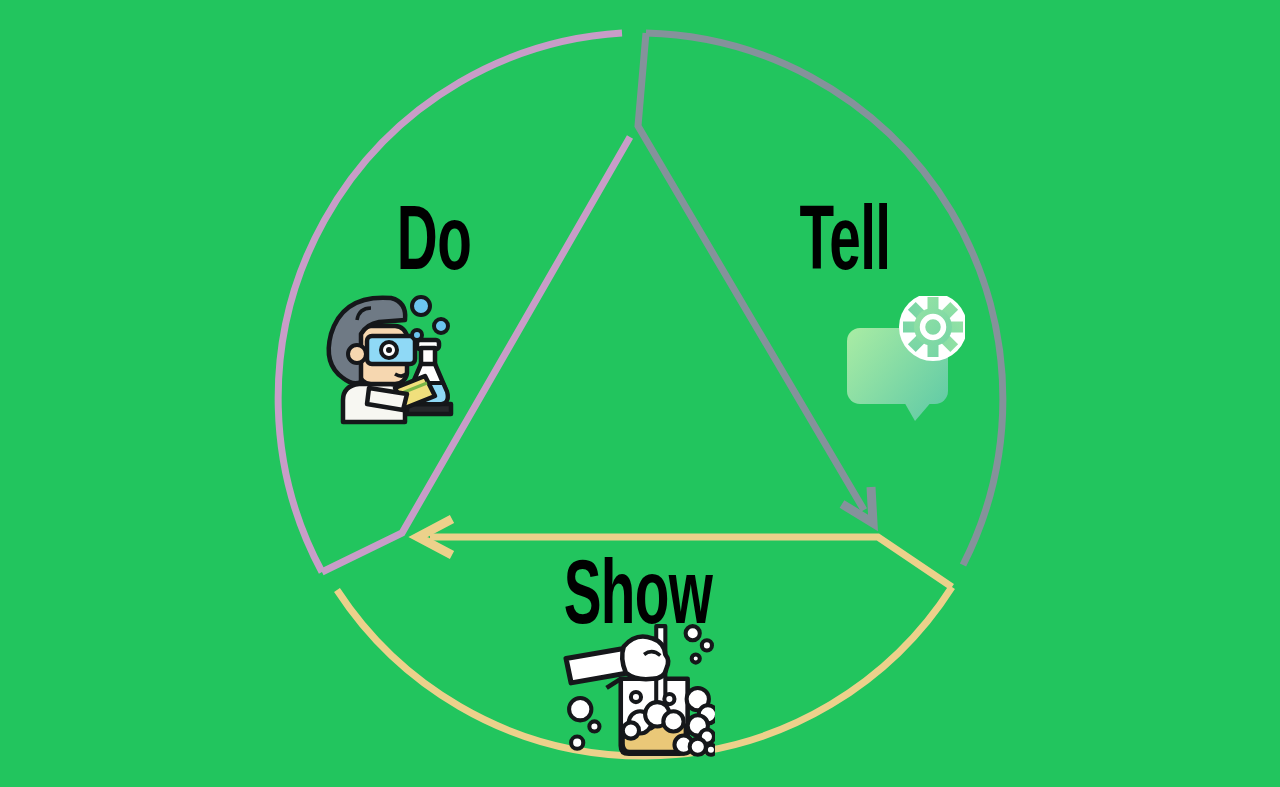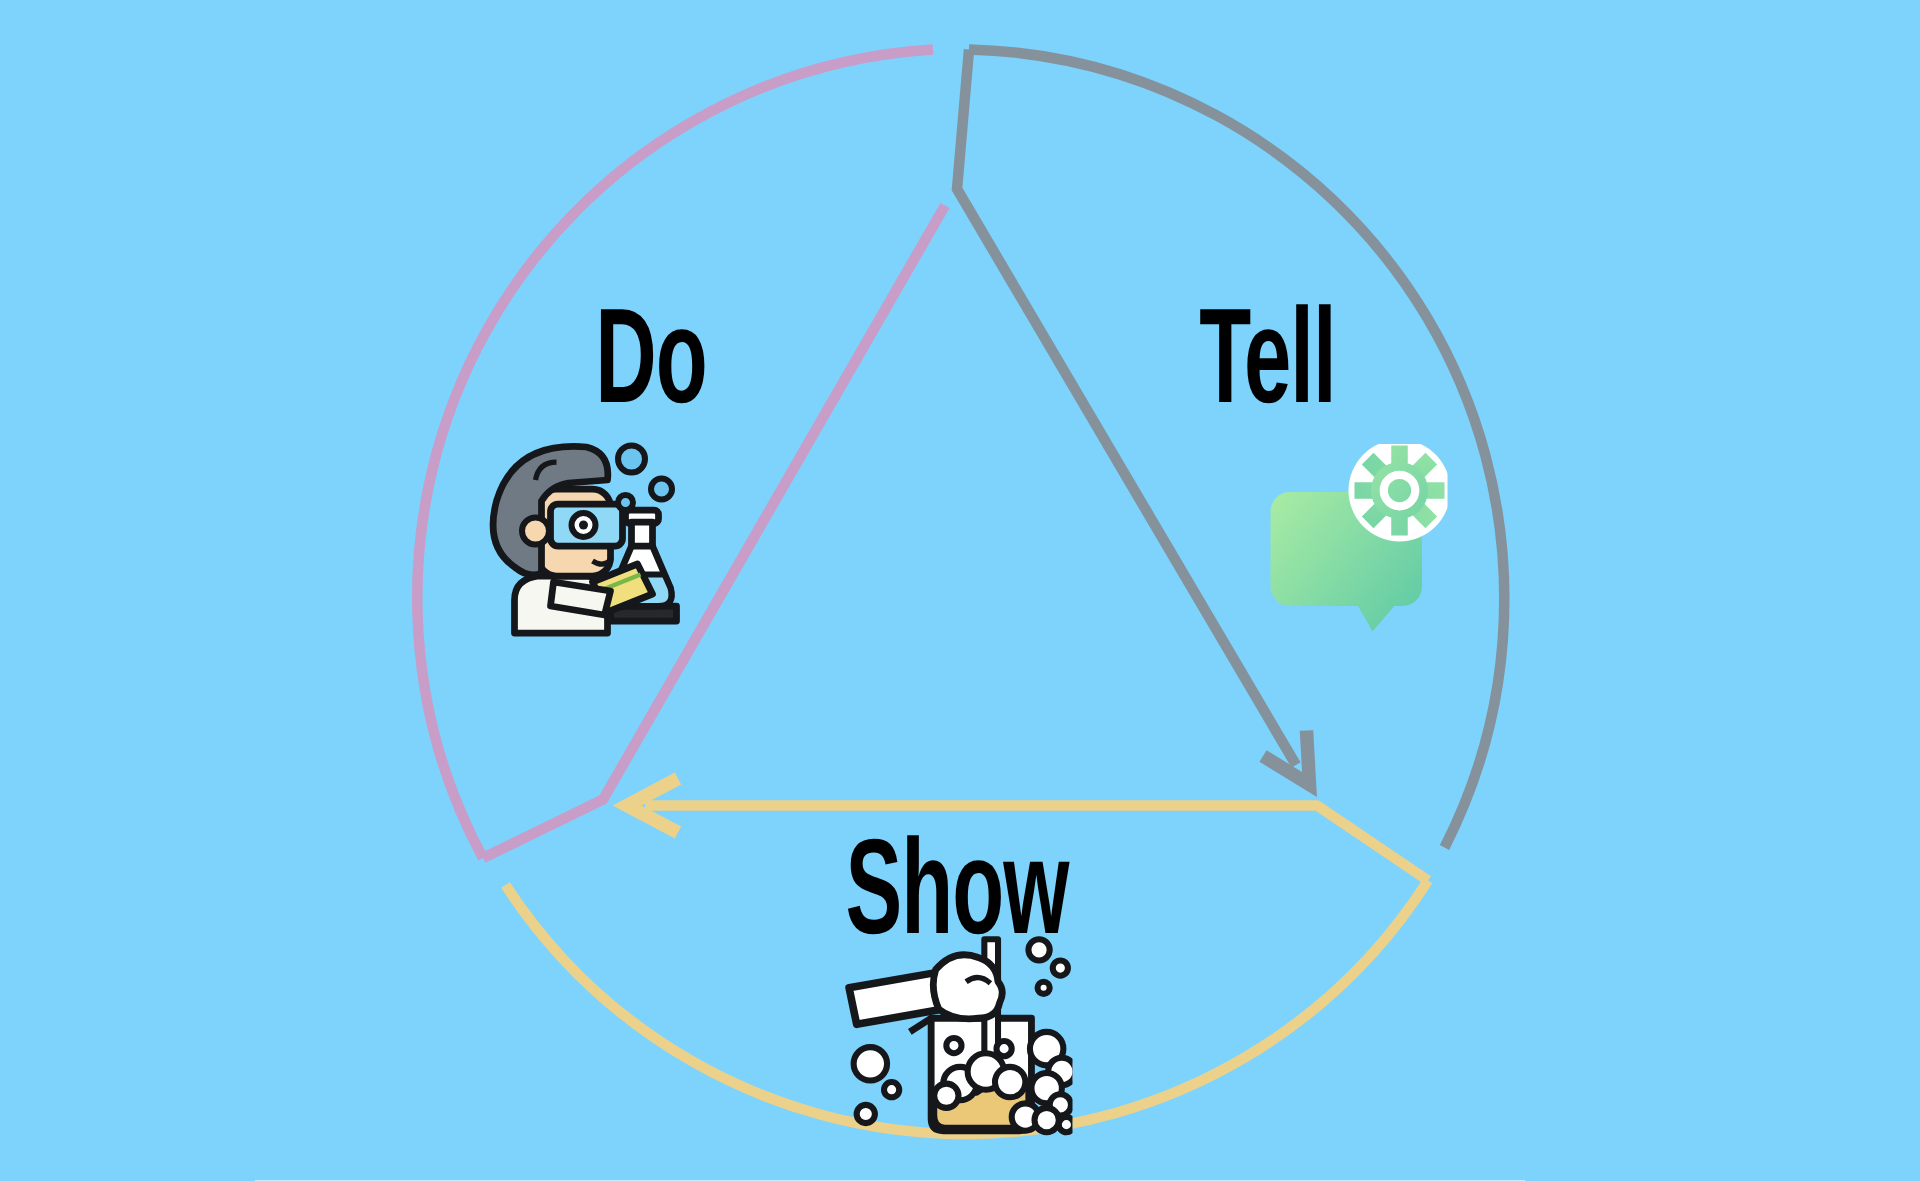--- a/index.html
+++ b/index.html
@@ -1,20 +1,20 @@
 <!DOCTYPE html>
 <html><head>
 <meta charset="utf-8">
 <style>
   html, body { margin: 0; padding: 0; background: #ffffff; }
   .stage {
     position: relative;
     width: 1280px;
     height: 787px;
-    background: #7dd3fc;
+    background: #22c55e;
     overflow: hidden;
     font-family: "Liberation Sans", sans-serif;
   }
   .diagram-svg {
     position: absolute;
     left: 0; top: 0;
     width: 1280px; height: 787px;
   }
   .step-label {
     position: absolute;

